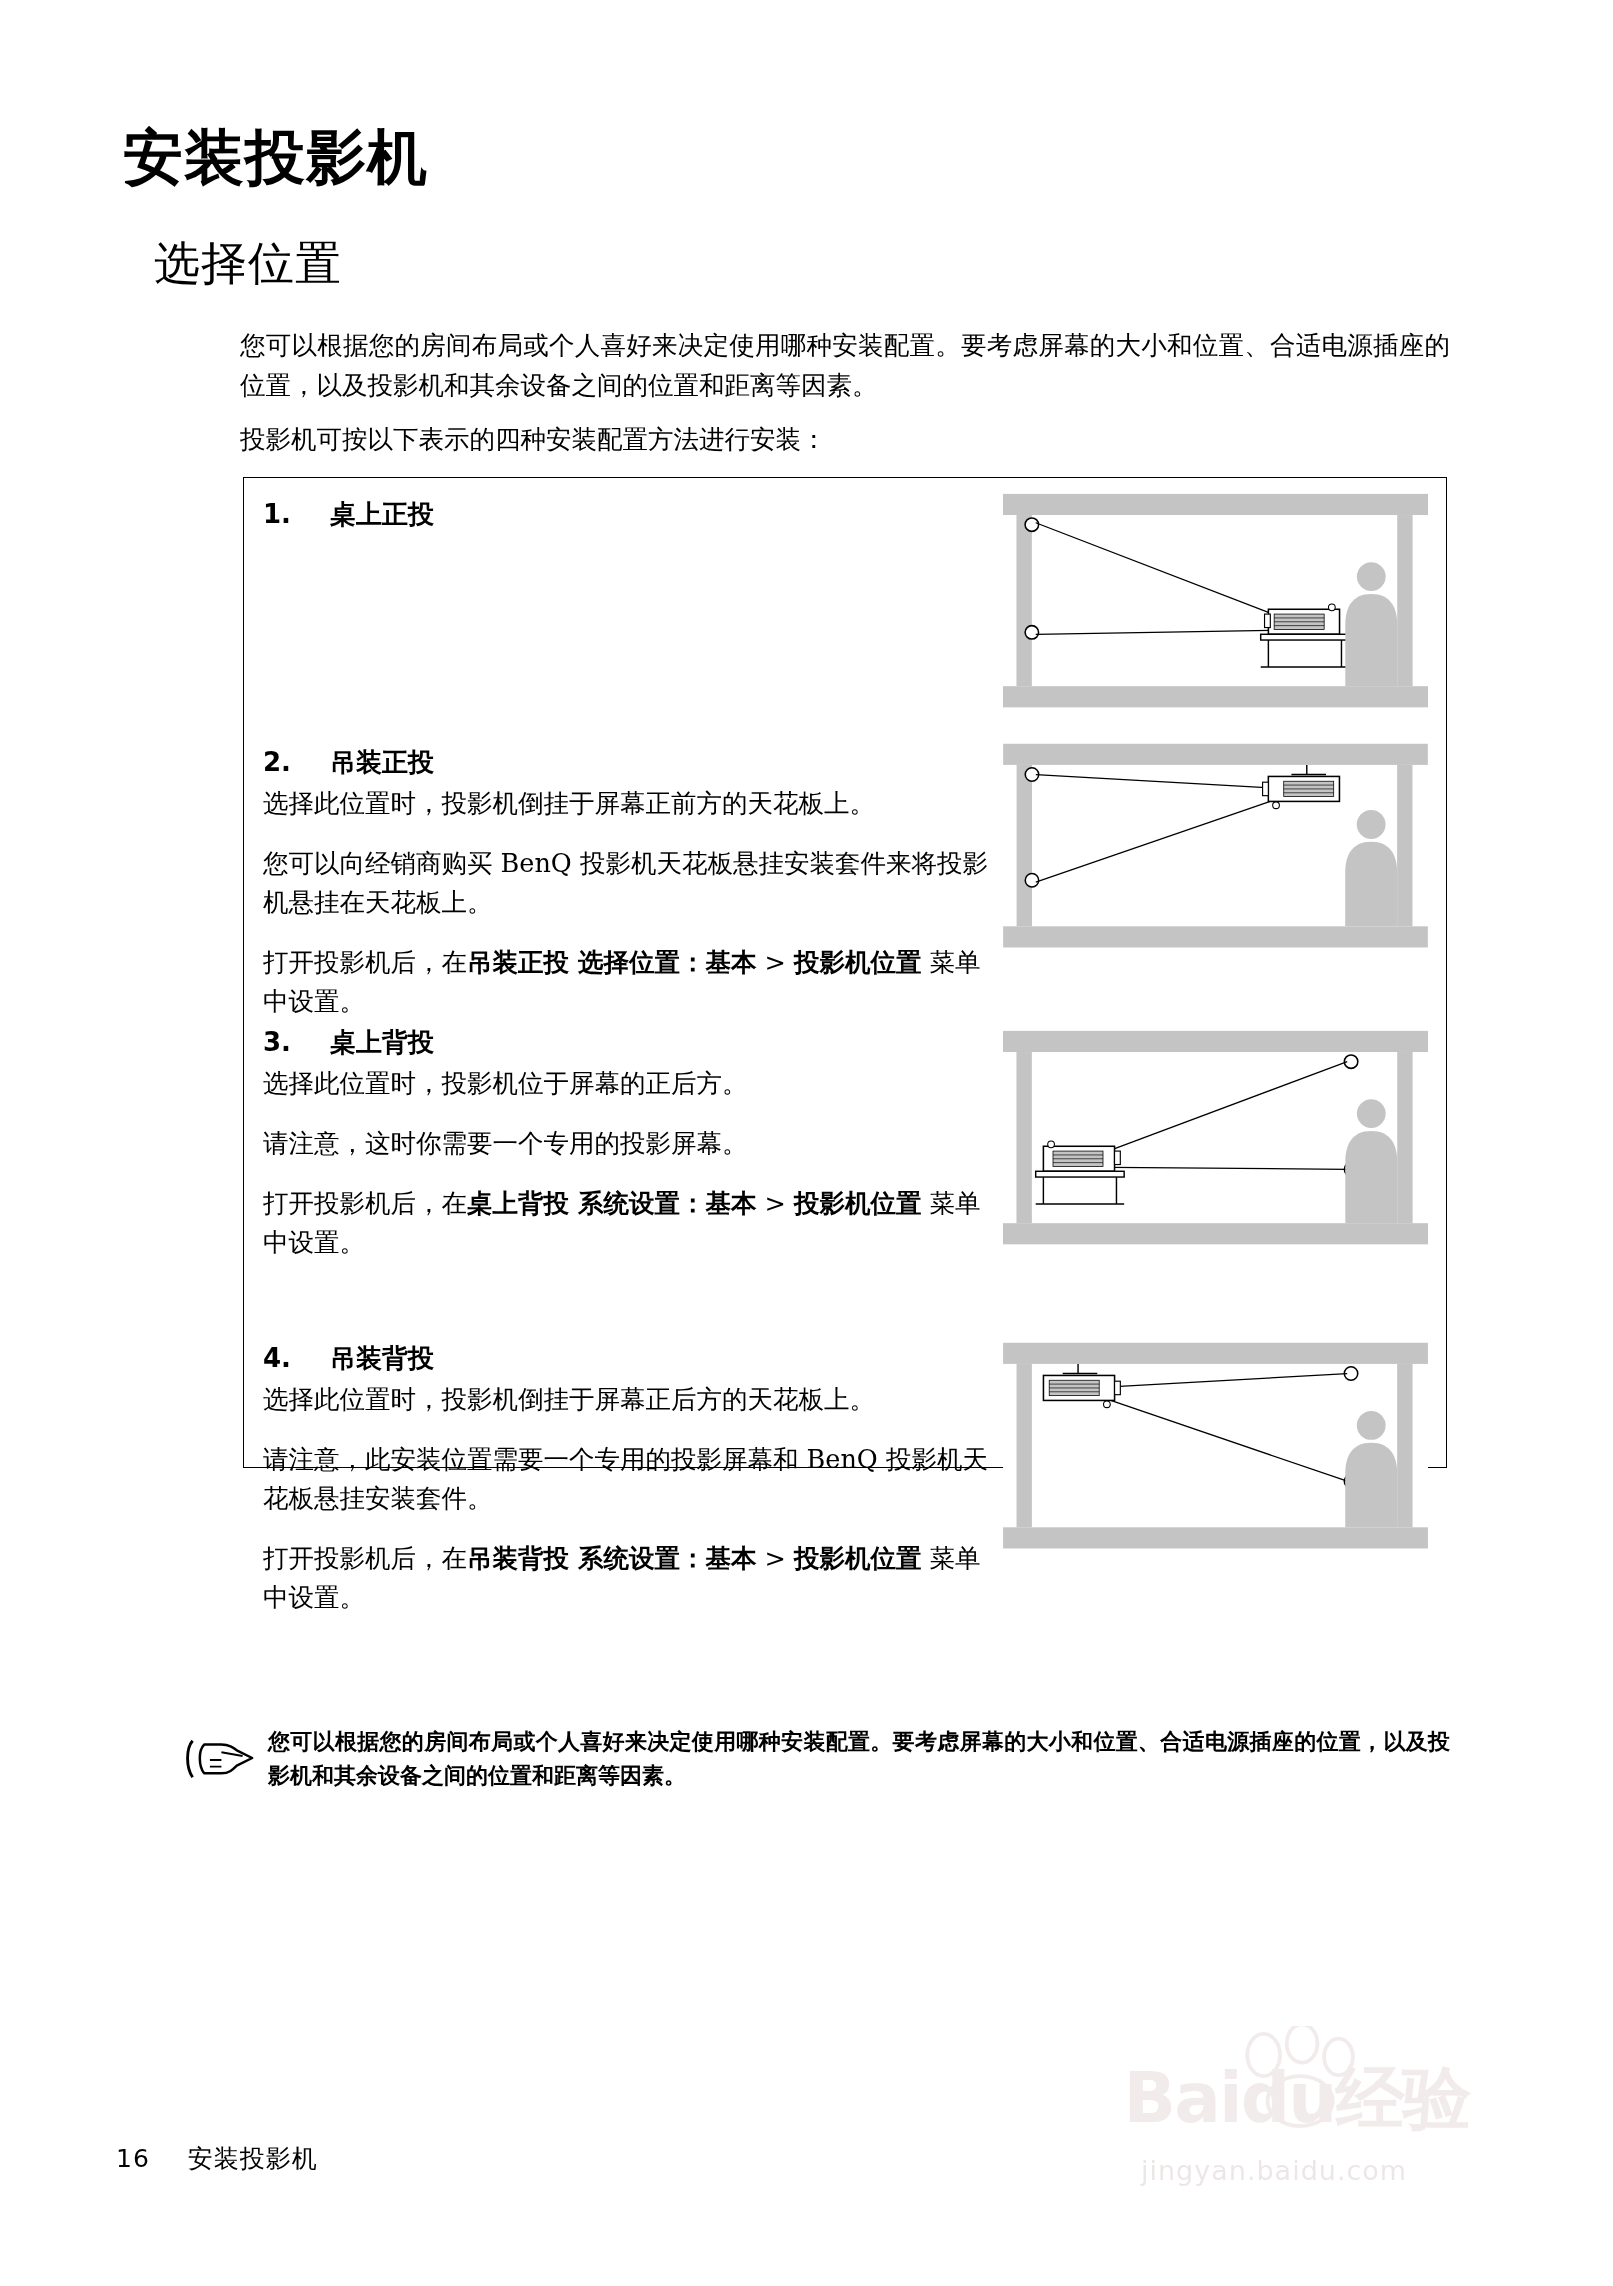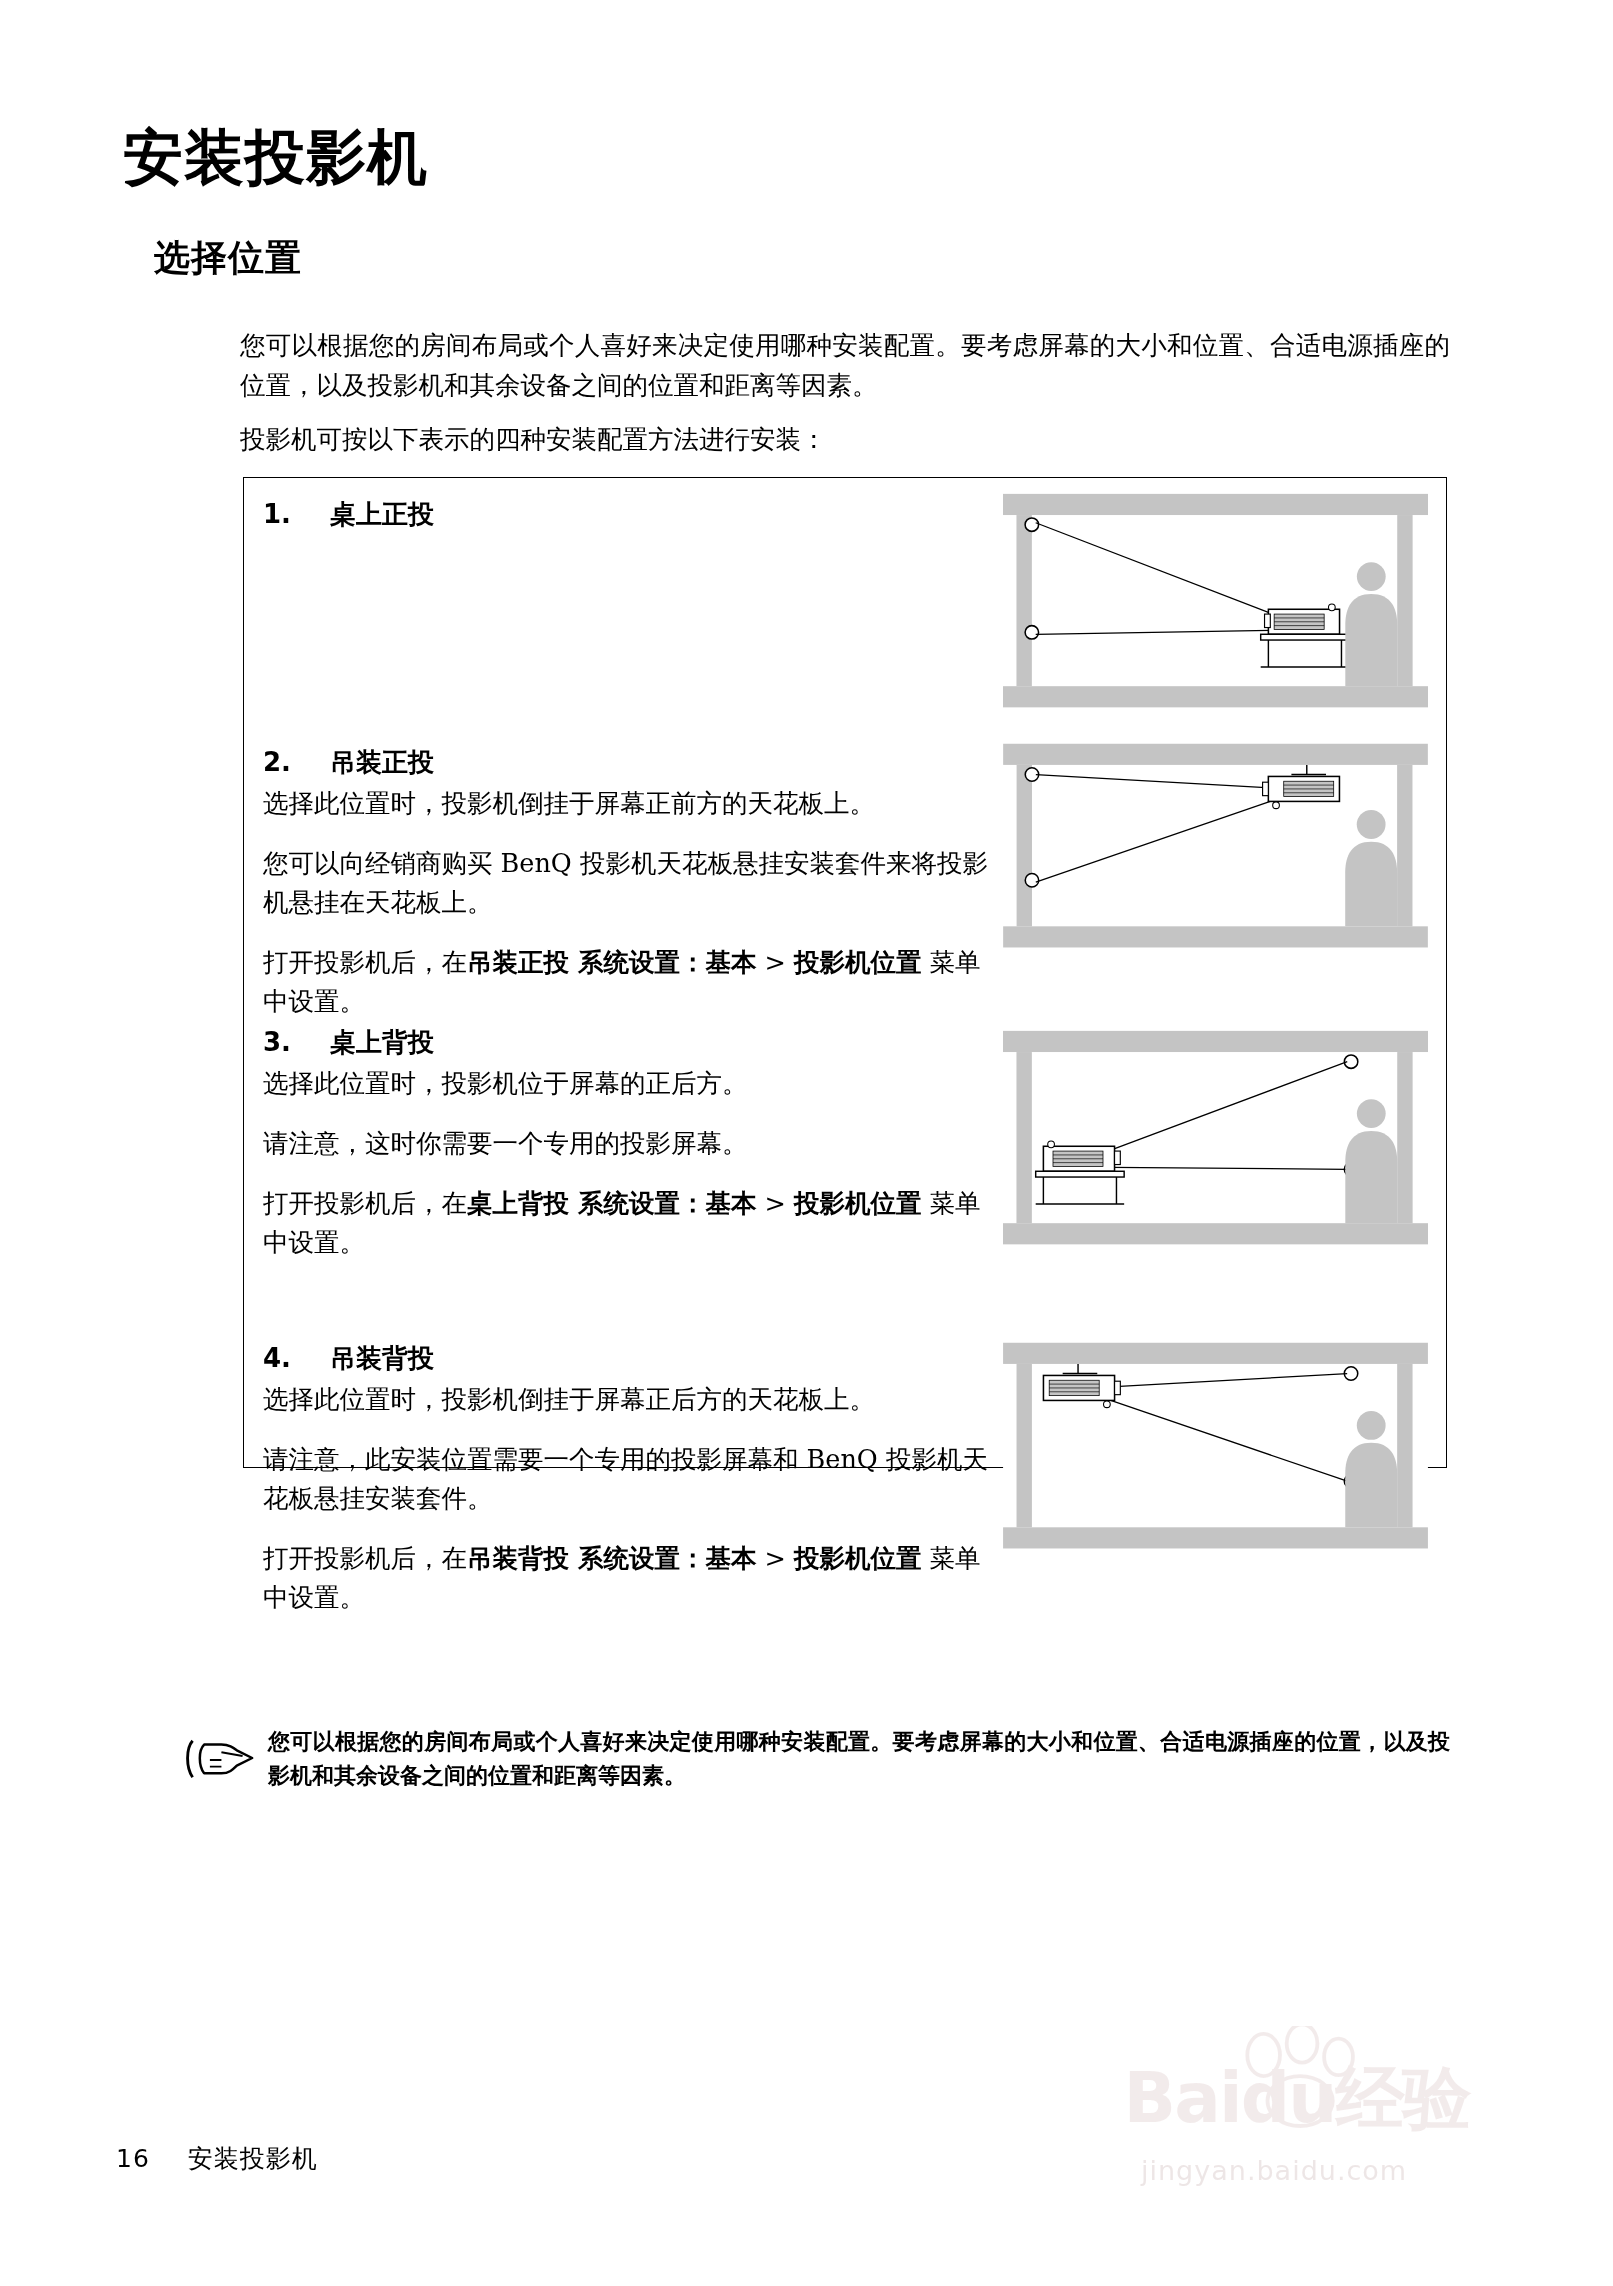--- a/index.html
+++ b/index.html
@@ -10,21 +10,21 @@
   }
   .page{position:absolute;left:0;top:0;width:1614px;height:2286px;}
 
   
   .h1{
     position:absolute;left:123px;top:127px;
     font-size:60px;font-weight:700;letter-spacing:1px;line-height:1;
   }
   .h2{
     position:absolute;left:154px;top:240px;
-    font-size:36px;font-weight:700;letter-spacing:1px;line-height:1;
+    font-size:46px;font-weight:400;letter-spacing:1px;line-height:1;
   }
 
   
   .intro{
     position:absolute;left:240px;width:1210px;
     font-size:25.5px;line-height:40px;text-align:justify;
   }
   .intro-a{top:325px;}
   .intro-b{top:419px;}
 
@@ -148,21 +148,21 @@
             </g>
           </svg>
         </div>
       </div>
 
       <div class="row" style="top:252px;height:279px;">
         <div class="cell-text" style="top:13.4px;">
           <div class="item-head"><span class="num">2.</span><span>吊装正投</span></div>
           <div class="p">选择此位置时，投影机倒挂于屏幕正前方的天花板上。</div>
           <div class="p">您可以向经销商购买 <span class="serif">BenQ</span> 投影机天花板悬挂安装套件来将投影机悬挂在天花板上。</div>
-          <div class="p">打开投影机后，在<span class="b">吊装正投 系统设置：基本</span> &gt; <span class="b">投影机位置</span> 菜单中设置。</div>
+          <div class="p">打开投影机后，在<span class="b">吊装正投 选择位置：基本</span> &gt; <span class="b">投影机位置</span> 菜单中设置。</div>
         </div>
         <div class="cell-fig" style="top:7.7px;">
           <svg class="fig" width="425" height="221" viewBox="0 0 442 230">
             <rect x="0" y="0" width="442" height="230" fill="#ffffff"></rect>
             <rect x="0" y="6" width="442" height="22" fill="#c4c4c4"></rect>
             <rect x="0" y="196" width="442" height="22" fill="#c4c4c4"></rect>
             <rect x="14" y="28" width="16" height="168" fill="#c4c4c4"></rect>
             <rect x="410" y="28" width="16" height="168" fill="#c4c4c4"></rect>
             <circle cx="30" cy="38" r="7" fill="#ffffff" stroke="#000" stroke-width="1.6"></circle>
             <circle cx="30" cy="148" r="7" fill="#ffffff" stroke="#000" stroke-width="1.6"></circle>

